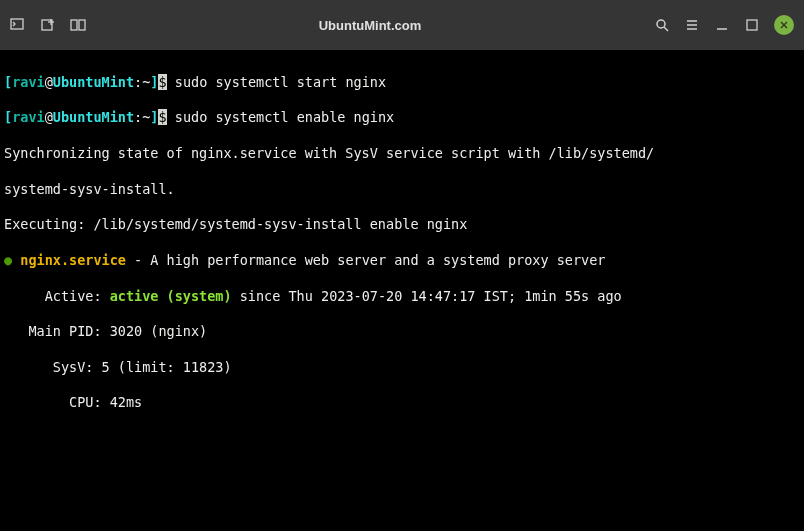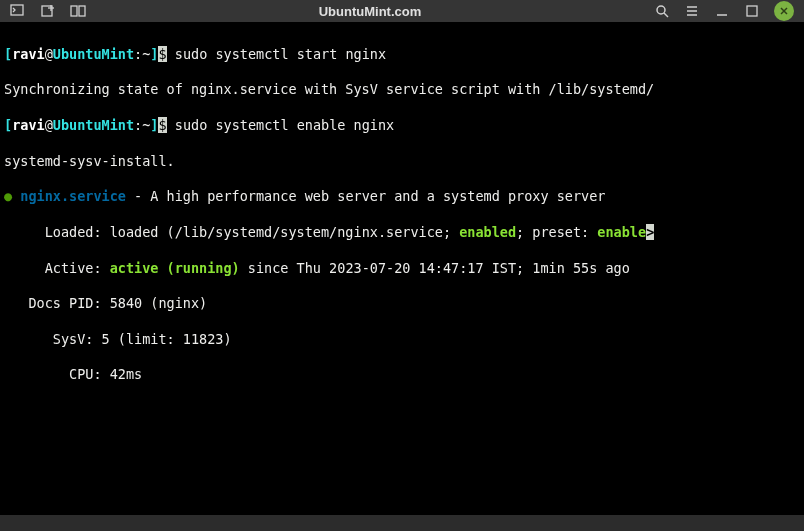--- a/index.html
+++ b/index.html
@@ -9,21 +9,21 @@
     }
     body {
       width: 804px;
       height: 531px;
       background: #2c2c2c;
       font-family: "DejaVu Sans Mono", "Liberation Mono", monospace;
       font-size: 13.5px;
       overflow: hidden;
     }
     .titlebar {
-      height: 22px;
+      height: 50px;
       background: #353535;
       display: flex;
       align-items: center;
       padding: 0 10px;
       color: #e0e0e0;
     }
     .titlebar-left {
       display: flex;
       gap: 14px;
       align-items: center;
@@ -65,25 +65,25 @@
       padding: 6px 4px;
       height: calc(100% - 38px);
       line-height: 1.32;
       white-space: pre;
       overflow: hidden;
       position: relative;
     }
     .line {
       white-space: pre;
     }
-    .red { color: #ffffff; font-weight: bold; }
+    .red { color: #14b8a6; font-weight: bold; }
     .brightgreen { color: #8ae234; font-weight: bold; }
     .brightcyan { color: #34e2e2; font-weight: bold; }
     .white { color: #eeeeec; }
-    .brightwhite { color: #0369a1; font-weight: bold; }
+    .brightwhite { color: #eab308; font-weight: bold; }
     .bullet { color: #4e9a06; }
     .hl-cursor {
       background: #d3d7cf;
       color: #000;
     }
     .rarrow {
       background: #d3d7cf;
       color: #000;
       font-weight: bold;
     }
@@ -142,27 +142,27 @@
       <svg width="10" height="10" viewBox="0 0 10 10">
           <line x1="2" y1="2" x2="8" y2="8" stroke="#2d4016" stroke-width="1.5"></line>
           <line x1="8" y1="2" x2="2" y2="8" stroke="#2d4016" stroke-width="1.5"></line>
         </svg>
     </span>
   </div>
 </div>
 
 <div class="terminal">
 <div class="line"><span class="brightcyan">[</span><span class="red">ravi</span><span class="white">@</span><span class="brightcyan">UbuntuMint</span><span class="white">:~</span><span class="brightcyan">]</span><span class="hl-cursor">$</span><span class="white"> sudo systemctl start nginx</span></div>
+<div class="line"><span class="brightcyan">[</span><span class="red">ravi</span><span class="white">@</span><span class="brightcyan">UbuntuMint</span><span class="white">:~</span><span class="brightcyan">]</span><span class="hl-cursor">$</span><span class="white"> sudo systemctl enable nginx</span></div>
 <div class="line white">Synchronizing state of nginx.service with SysV service script with /lib/systemd/</div>
-<div class="line"><span class="brightcyan">[</span><span class="red">ravi</span><span class="white">@</span><span class="brightcyan">UbuntuMint</span><span class="white">:~</span><span class="brightcyan">]</span><span class="hl-cursor">$</span><span class="white"> sudo systemctl enable nginx</span></div>
 <div class="line white">systemd-sysv-install.</div>
+<div class="line white">Executing: /lib/systemd/systemd-sysv-install enable nginx</div>
 <div class="line"><span class="bullet">●</span><span class="brightwhite"> nginx.service</span><span class="white"> - A high performance web server and a systemd proxy server</span></div>
-<div class="line"><span class="white">     Loaded: </span><span class="white">loaded (/lib/systemd/system/nginx.service; </span><span class="brightgreen">enabled</span><span class="white">; preset: </span><span class="brightgreen">enable</span><span class="rarrow">&gt;</span></div>
-<div class="line"><span class="white">     Active: </span><span class="brightgreen">active (running)</span><span class="white"> since Thu 2023-07-20 14:47:17 IST; 1min 55s ago</span></div>
-<div class="line"><span class="white">   Docs PID: </span><span class="white">5840 (nginx)</span></div>
+<div class="line"><span class="white">     Active: </span><span class="brightgreen">active (system)</span><span class="white"> since Thu 2023-07-20 14:47:17 IST; 1min 55s ago</span></div>
+<div class="line"><span class="white">   Main PID: </span><span class="white">3020 (nginx)</span></div>
 <div class="line"><span class="white">      SysV: </span><span class="white">5 (limit: 11823)</span></div>
 <div class="line"><span class="white">        CPU: </span><span class="white">42ms</span></div>
 
 
 
 
 
 
 <div class="line white"></div>
 

